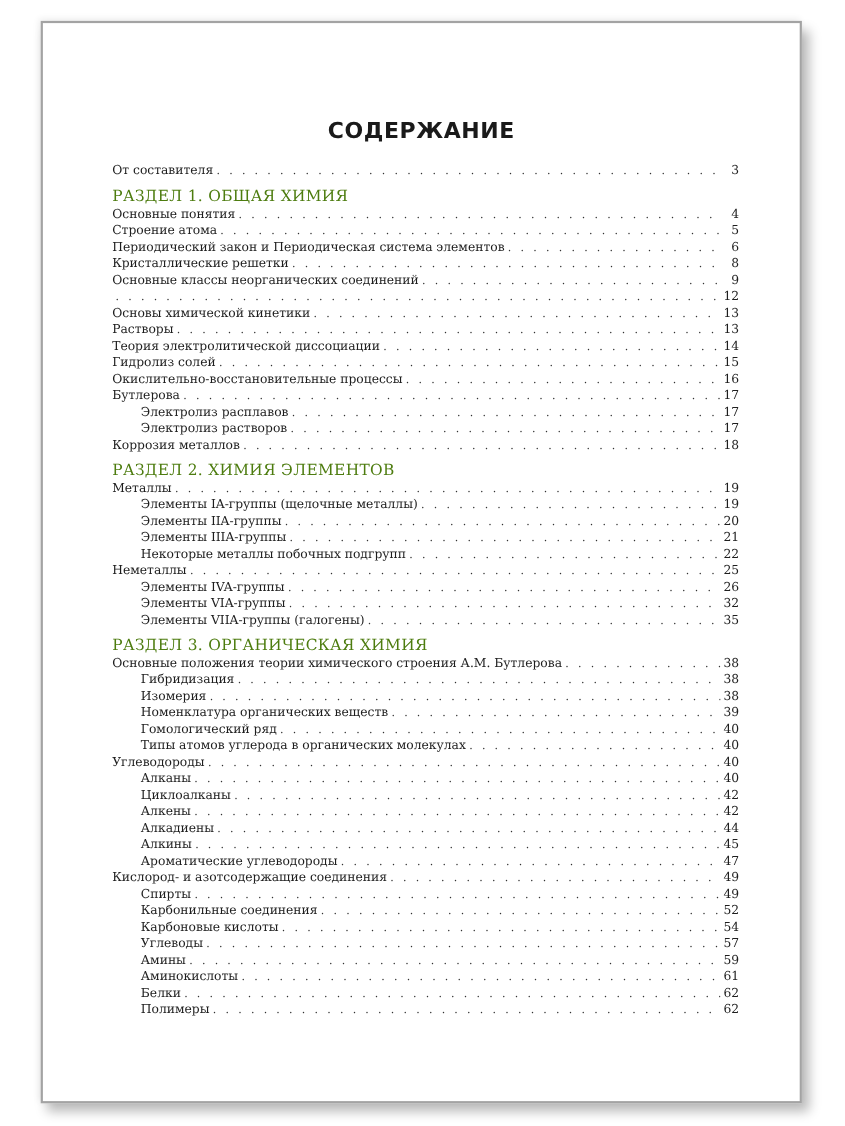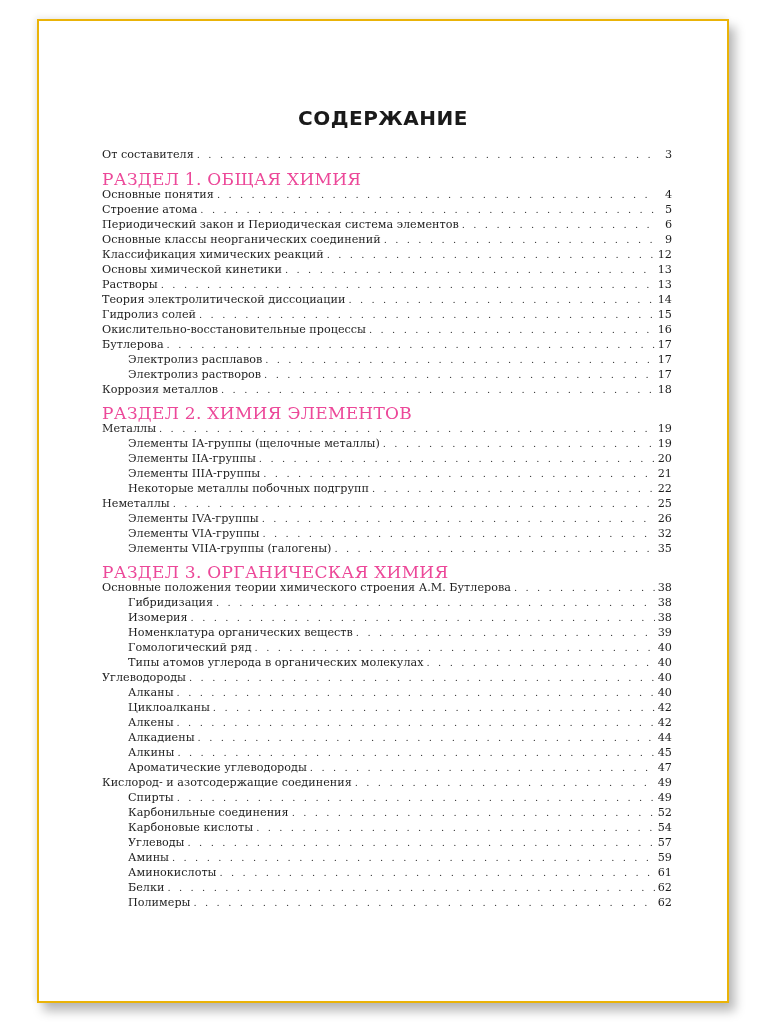--- a/index.html
+++ b/index.html
@@ -2,21 +2,21 @@
 <html><head>
 <meta charset="utf-8">
 <style>
   html, body { margin: 0; padding: 0; }
   body {
     width: 768px; height: 1024px; background: #ffffff; position: relative; overflow: hidden;
     font-family: "DejaVu Serif", "Liberation Serif", serif;
   }
   .page {
     position: absolute; left: 37px; top: 19px; width: 688px; height: 980px;
-    border: 2px solid #eab308; background: #ffffff;
+    border: 2px solid #a3a3a3; background: #ffffff;
     box-shadow: 6px 8px 10px rgba(0,0,0,0.28), -2px -2px 6px rgba(0,0,0,0.08);
   }
   .title {
     position: absolute; left: 0; right: 0; top: 85px; text-align: center;
     font-family: "DejaVu Sans", "Liberation Sans", sans-serif; font-weight: bold;
     font-size: 20px; letter-spacing: 0.5px; color: #1a1a1a;
   }
   .toc { position: absolute; left: 63px; top: 118px; width: 570px; }
   .row {
     display: flex; align-items: baseline; height: 15px; line-height: 15px;
@@ -24,21 +24,21 @@
   }
   .row.l2 { padding-left: 26px; }
   .row .t { flex: 0 0 auto; text-align: right; }
   .row .d {
     flex: 1 1 auto; overflow: hidden; margin: 0 3px; color: #333;
     letter-spacing: 2.6px; font-size: 10px;
   }
   .row .d::before { content: ". . . . . . . . . . . . . . . . . . . . . . . . . . . . . . . . . . . . . . . . . . . . . . . . . . . . . . . . . . . . . . . . . . . . . . . . . . . . . . . . . . . . . . . . . . . . . . . . . . . . . . . . . . . . . . . . . . . . . . . . . . . ."; }
   .row .p { flex: 0 0 auto; text-align: right; min-width: 14px; }
   .sec {
-    height: 16px; line-height: 16px; font-size: 17px; color: #ec4899;
+    height: 16px; line-height: 16px; font-size: 14px; color: #4d7c0f;
     letter-spacing: 0.3px; margin-top: 8px;
   }
   .sec.first { margin-top: 9px; }
   .intro { margin-top: 8px; }
 </style>
 </head>
 <body>
 
 <div class="page">
   <div class="title">СОДЕРЖАНИЕ</div>
@@ -59,26 +59,30 @@
           <span class="t">Строение атома</span>
           <span class="d"></span>
           <span class="p">5</span>
         </div>
         <div class="row">
           <span class="t">Периодический закон и Периодическая система элементов</span>
           <span class="d"></span>
           <span class="p">6</span>
         </div>
         <div class="row">
+          <span class="t">Кристаллические решетки</span>
+          <span class="d"></span>
+          <span class="p">8</span>
+        </div>
+        <div class="row">
           <span class="t">Основные классы неорганических соединений</span>
           <span class="d"></span>
           <span class="p">9</span>
         </div>
         <div class="row">
-          <span class="t">Классификация химических реакций</span>
           <span class="d"></span>
           <span class="p">12</span>
         </div>
         <div class="row">
           <span class="t">Основы химической кинетики</span>
           <span class="d"></span>
           <span class="p">13</span>
         </div>
         <div class="row">
           <span class="t">Растворы</span>

